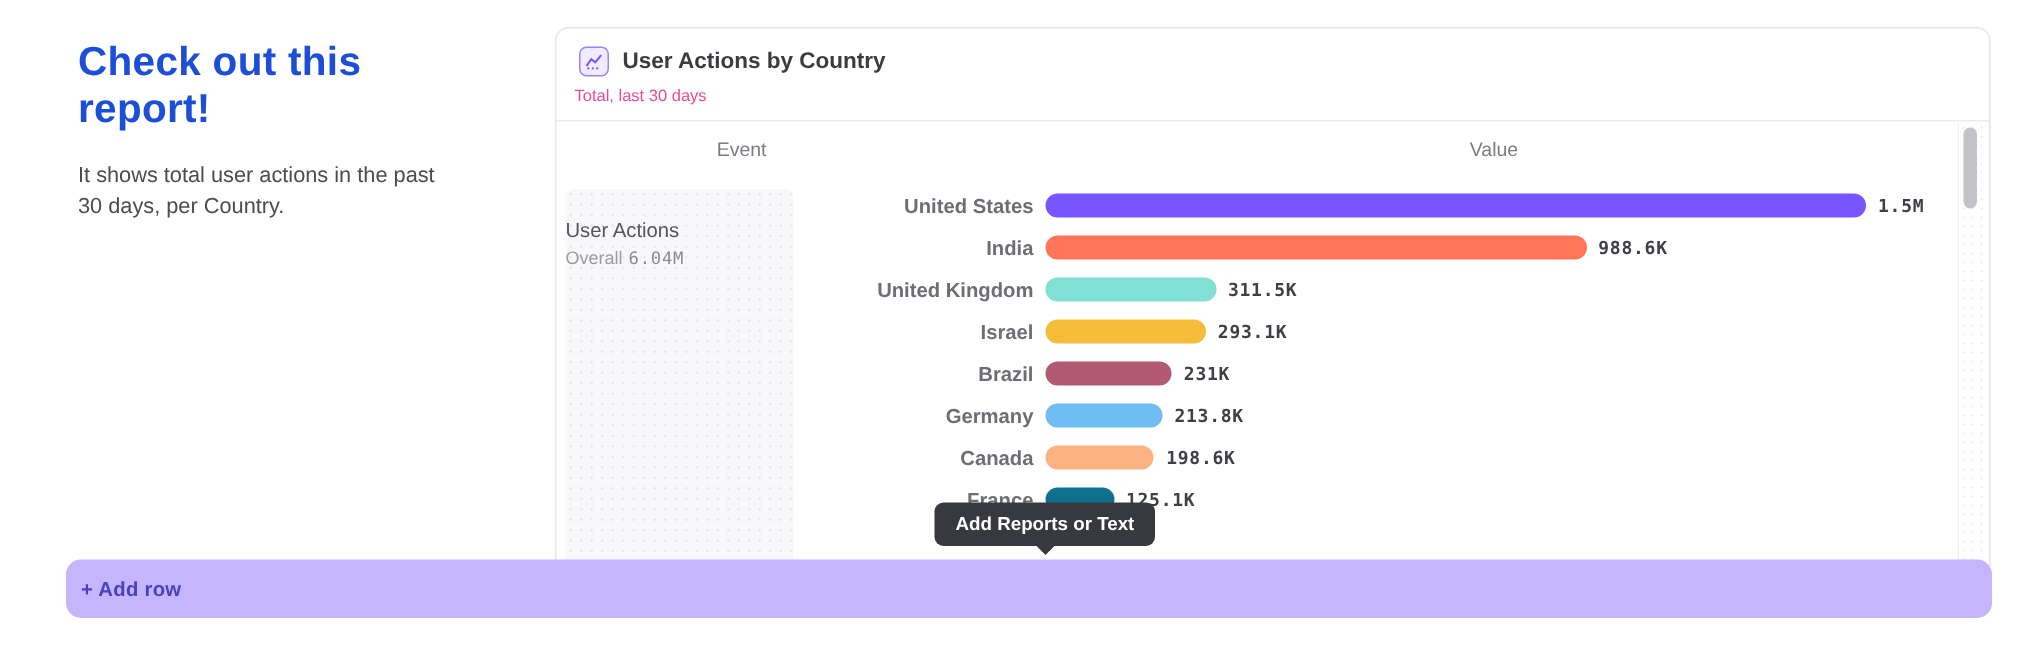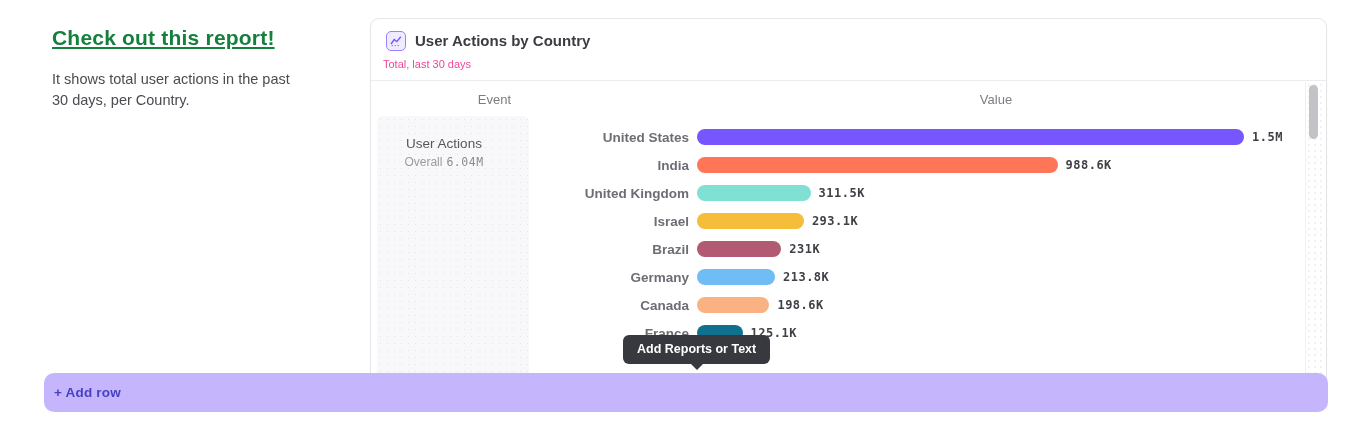--- a/index.html
+++ b/index.html
@@ -1,45 +1,45 @@
 <!DOCTYPE html>
 <html><head>
 <meta charset="utf-8">
 <style>
   * { margin:0; padding:0; box-sizing:border-box; }
   html,body { width:1349px; height:436px; background:#ffffff;
     font-family:"Liberation Sans", sans-serif; position:relative; overflow:hidden; }
 
   
   .intro { position:absolute; left:52px; top:26px; width:250px; }
-  .intro h1 { font-size:21px; font-weight:700; color:#15803d; letter-spacing:.2px;text-decoration:underline; }
+  .intro h1 { font-size:27px; font-weight:700; color:#1d4ed8; letter-spacing:.2px; }
   .intro p { margin-top:19px; font-size:14.5px; color:#4b4b52; line-height:21px; }
 
   
   .card { position:absolute; left:370px; top:18px; width:957px; height:388px;
     background:#fff; border:1px solid #e6e6e9; border-radius:9px;
     box-shadow:0 1px 2px rgba(25,25,35,.04); }
   .card-header { position:relative; height:62px; border-bottom:1px solid #ececef; }
   .card-icon { position:absolute; left:15px; top:12px; width:20px; height:20px;
     background:#f0ebff; border:1px solid #9b82ff; border-radius:5px;
     display:flex; align-items:center; justify-content:center; }
   .card-title { position:absolute; left:44px; top:13px; font-size:15px; font-weight:700; color:#3b3b42; }
   .card-subtitle { position:absolute; left:12px; top:39px; font-size:11px; color:#ec4899; }
 
   .chart-body { position:absolute; left:0; right:0; top:63px; bottom:0; overflow:hidden; }
   .col-head { position:absolute; top:10px; font-size:13px; color:#7c7c83; }
   .col-event   { left:0;   width:140px; text-align:right; }
   .col-country { left:150px; width:168px; text-align:right; }
   .col-value   { left:560px; width:130px; text-align:center; }
 
-  .event-cell { position:absolute; left:6px; top:34px; bottom:1px; width:152px;
+  .event-cell { position:absolute; left:6px; top:44px; bottom:1px; width:152px;
     background-color:#f8f8fa;
     background-image:radial-gradient(#e4e4e8 0.8px, transparent 0.9px);
     background-size:7px 7px;
-    border-radius:6px 6px 0 0; text-align:center; padding:20px 18px 0 0; }
+    border-radius:6px 6px 0 0; text-align:left; padding:20px 18px 0 0; }
   .event-name { font-size:13.5px; color:#55555c; }
   .event-sub { margin-top:4px; font-size:12px; color:#9b9ba1; }
   .event-sub .mono { font-family:"DejaVu Sans Mono", monospace; font-size:11.5px;
     color:#8b8b92; letter-spacing:.5px; margin-left:4px; }
 
   .rows { position:absolute; left:0; top:41px; right:22px;font-weight:bold; }
   .row { display:flex; align-items:center; height:28px; }
   .country { width:318px; flex:none; text-align:right; font-size:13.5px; color:#6d6d74; }
   .bar { height:16px; border-radius:8px; margin-left:8px; flex:none; }
   .val { margin-left:8px; font-family:"DejaVu Sans Mono", monospace;

